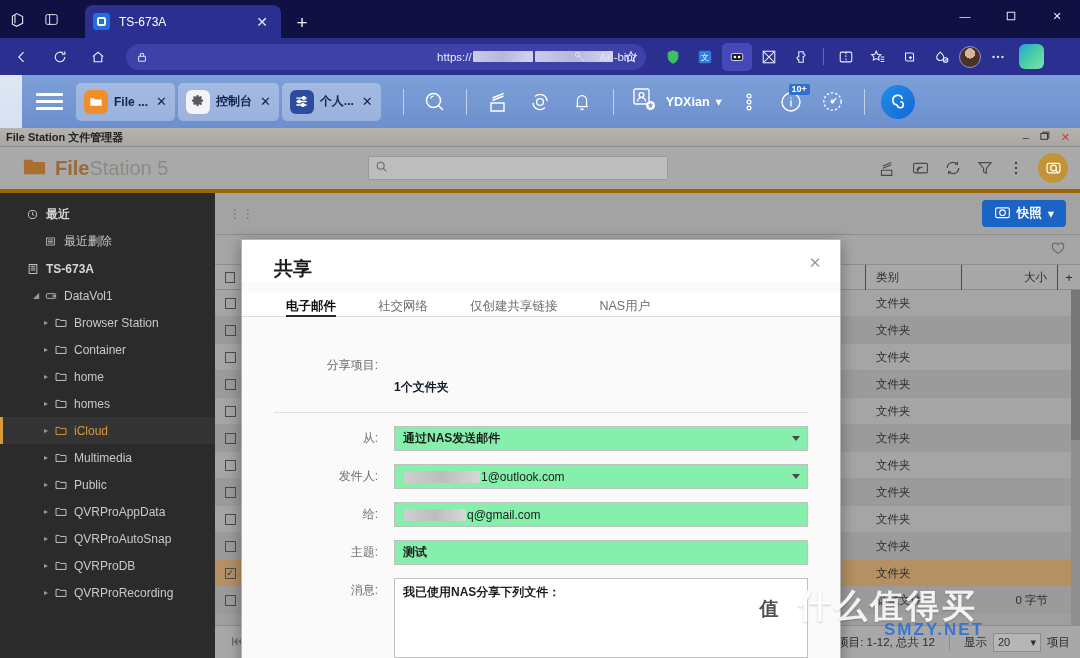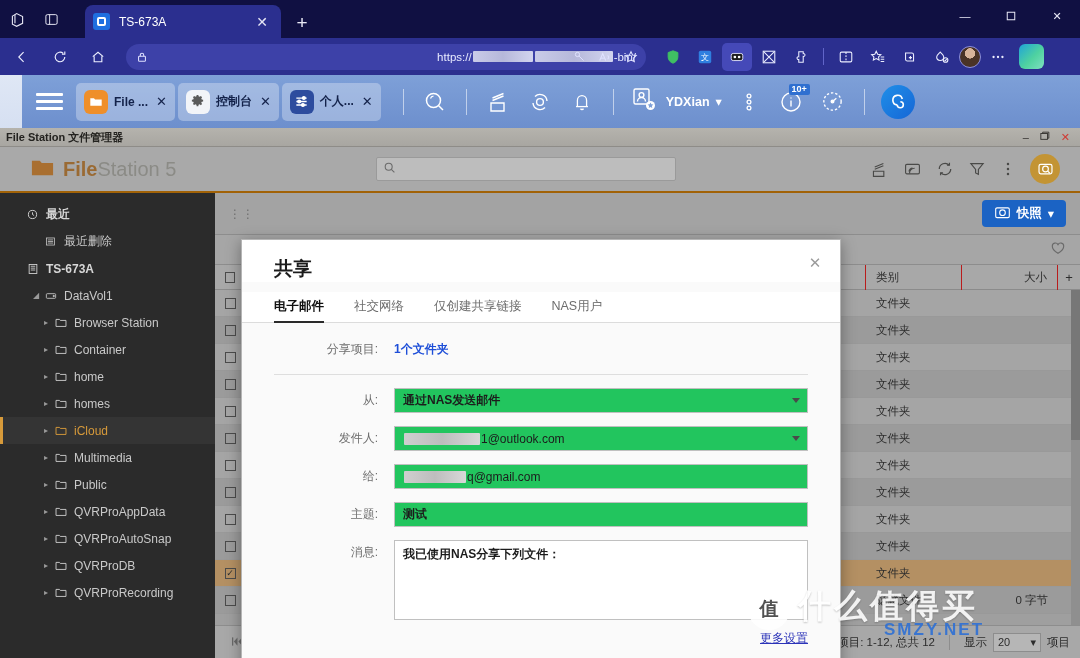--- a/index.html
+++ b/index.html
@@ -151,22 +151,22 @@
     display: flex; align-items: center; padding: 0 6px;
     border-bottom: 1px solid #8e8c88;
   }
   .fs-title { font-size: 11px; color: #23221f; font-weight: 700; }
   .fs-win-ctl { margin-left: auto; display: flex; align-items: center; gap: 11px; padding-right: 4px; }
   .fs-win-ctl span { font-size: 11px; color: #33312e; line-height: 1; }
   .fs-win-ctl .cl { color: #d03a33; font-weight: 700; }
 
   .fs-header {
     height: 46px; background: #a9a9a9;
-    display: flex; align-items: center; padding: 0 20px;
-    border-bottom: 2px solid #a16207;
+    display: flex; align-items: center; padding: 0 12px;
+    border-bottom: 4px solid #a16207;
   }
   .fs-logo { display: flex; align-items: center; gap: 8px; padding-left: 10px; }
   .fs-logo-text { font-size: 20px; color: #9a6a33; }
   .fs-logo-text b { color: #9a6a33; }
   .fs-logo-text .lite { color: #8b8b86; }
   .fs-search {
     width: 300px; height: 24px; margin-left: 200px;
     background: #bdbdbd; border: 1px solid #9a9a9a; border-radius: 2px;
     display: flex; align-items: center; padding: 0 6px;
   }
@@ -285,39 +285,39 @@
   .modal-title { font-size: 19px; font-weight: 700; color: #1c1c1c; }
   .modal-close {
     position: absolute; right: 14px; top: 12px; width: 22px; height: 22px;
     color: #9b9b9b; font-size: 15px; display: flex; align-items: center; justify-content: center;
   }
   .modal-tabs {
     display: flex; align-items: flex-end; gap: 30px; padding: 0 32px;
     border-bottom: 1px solid #dcdcdc; background: #fff; margin-top: 10px;
   }
   .mtab {
-    font-size: 12.5px; color: #6d6d6d; padding: 6px 0 7px; position: relative; white-space: nowrap;
+    font-size: 12.5px; color: #6d6d6d; padding: 6px 0 1px; position: relative; white-space: nowrap; margin-left: 12px;
   }
   .mtab.active { color: #111; font-weight: 700; }
   .mtab.active::after {
     content: ''; position: absolute; left: 0; right: 0; bottom: -1px; height: 2px; background: #2a2a2a;
   }
   .modal-body { flex: 1 1 auto; padding: 0 32px; background: #fafafa; }
   .share-row { display: flex; align-items: center; padding: 18px 0 16px 0; }
   .share-row .lbl { width: 120px; text-align: right; font-size: 12px; color: #6e6e6e; padding-right: 16px; }
-  .share-row .val { font-size: 12px; color: #1d4ed8; font-weight: 700; }
+  .share-row .val { font-size: 12px; color: #0f172a; font-weight: 700; margin-top: 44px; }
   .divider { height: 1px; background: #dedede; margin: 0 0 4px 0; }
 
   .form-row { display: flex; align-items: flex-start; margin-top: 13px; }
   .form-row .lbl {
     width: 120px; text-align: right; font-size: 12px; color: #6e6e6e;
     padding-right: 16px; line-height: 25px;
   }
   .field {
-    flex: 1 1 auto; height: 25px; background: #22c55e; border: 1px solid #c0c0c0;
+    flex: 1 1 auto; height: 25px; background: #86efac; border: 1px solid #c0c0c0;
     display: flex; align-items: center; padding: 0 8px; font-size: 12px; color: #1c1c1c;
     position: relative;
   }
   .field.bold { font-weight: 700; }
   .field .caret {
     position: absolute; right: 7px; width: 0; height: 0;
     border-left: 4px solid transparent; border-right: 4px solid transparent; border-top: 5px solid #4a4a4a;
   }
   .textarea {
     flex: 1 1 auto; height: 80px; background: #fff; border: 1px solid #c0c0c0;

